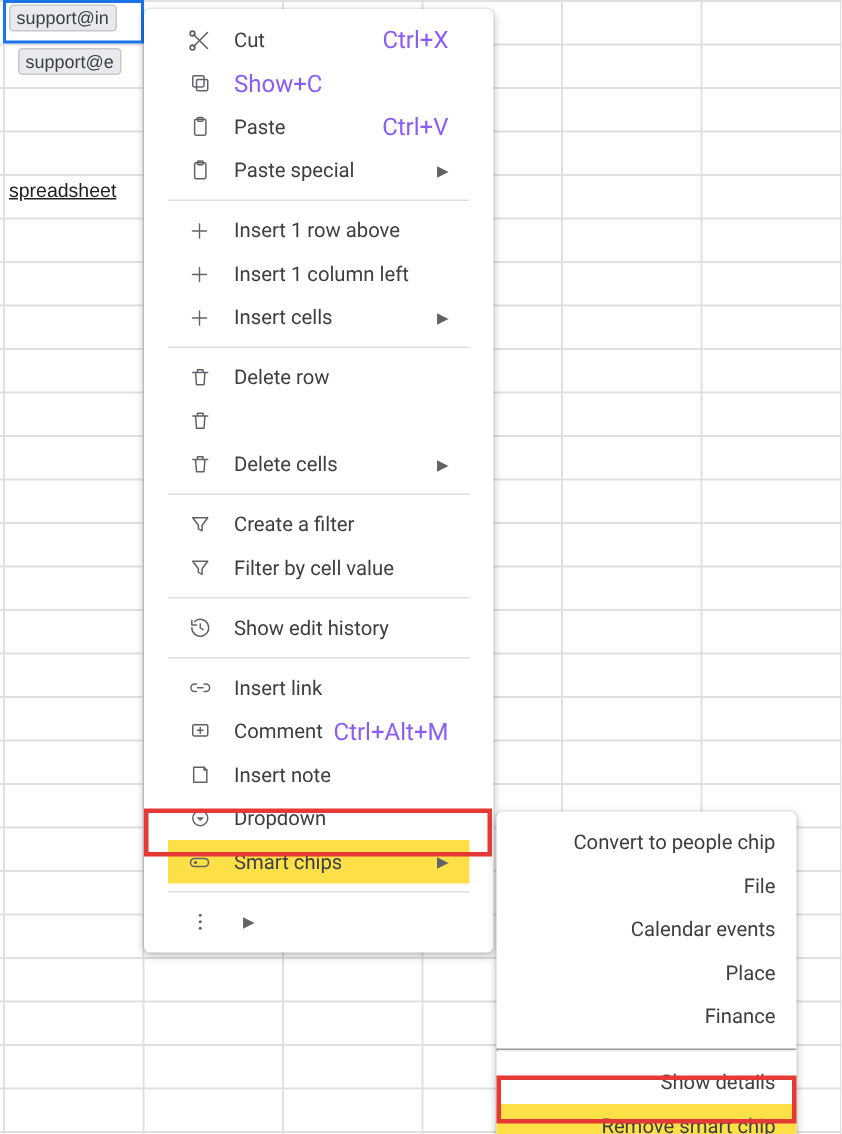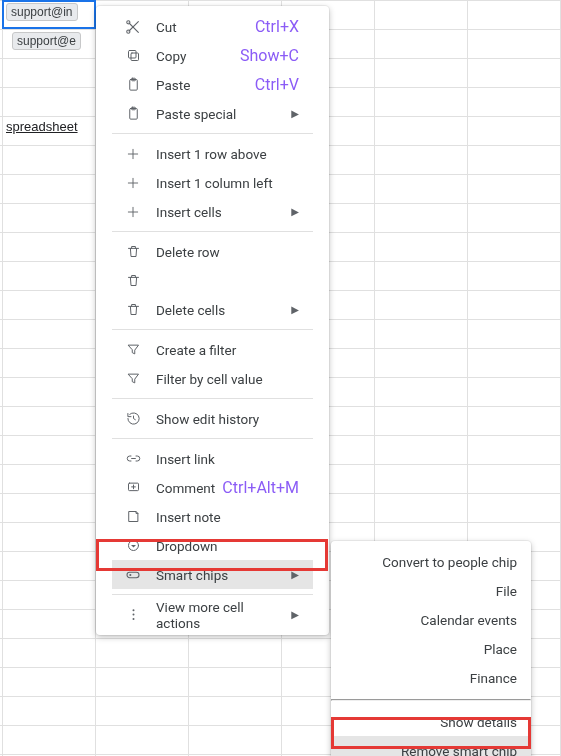--- a/index.html
+++ b/index.html
@@ -80,21 +80,21 @@
     }
     .menu-item {
       display: flex;
       align-items: center;
       height: 29px;
       padding: 0 14px 0 12px;
       cursor: pointer;
       position: relative;
     }
     .menu-item:hover,
-    .menu-item.hovered { background: #e5e5e5; }
+    .menu-item.hovered { background: #fde047; }
     .menu-item .icon {
       width: 18px;
       height: 18px;
       margin-right: 14px;
       display: flex;
       align-items: center;
       justify-content: center;
       flex-shrink: 0;
     }
     .menu-item .label {
@@ -177,21 +177,20 @@
     <span class="shortcut">Ctrl+X</span>
   </div>
 
   <div class="menu-item">
     <span class="icon">
       <svg width="15" height="15" viewBox="0 0 24 24">
           <rect class="stroke" x="8" y="8" width="12" height="12" rx="1.5"></rect>
           <rect class="stroke" x="4" y="4" width="12" height="12" rx="1.5"></rect>
         </svg>
     </span>
-    <span class="label">Copy</span>
     <span class="shortcut">Show+C</span>
   </div>
 
   <div class="menu-item">
     <span class="icon">
       <svg width="15" height="15" viewBox="0 0 24 24">
           <rect class="stroke" x="6" y="4" width="12" height="17" rx="1.5"></rect>
           <rect class="stroke" x="9" y="2" width="6" height="4" rx="1"></rect>
         </svg>
     </span>
@@ -357,21 +356,20 @@
   <hr>
 
   <div class="menu-item">
     <span class="icon">
       <svg width="15" height="15" viewBox="0 0 24 24">
           <circle class="fill" cx="12" cy="5" r="1.6"></circle>
           <circle class="fill" cx="12" cy="12" r="1.6"></circle>
           <circle class="fill" cx="12" cy="19" r="1.6"></circle>
         </svg>
     </span>
-    <span class="label">View more cell actions</span>
     <span class="sub-arrow">▶</span>
   </div>
 </div>
 
 <div class="submenu">
   <div class="menu-item">
     <span class="label">Convert to people chip</span>
   </div>
   <div class="menu-item">
     <span class="label">File</span>

